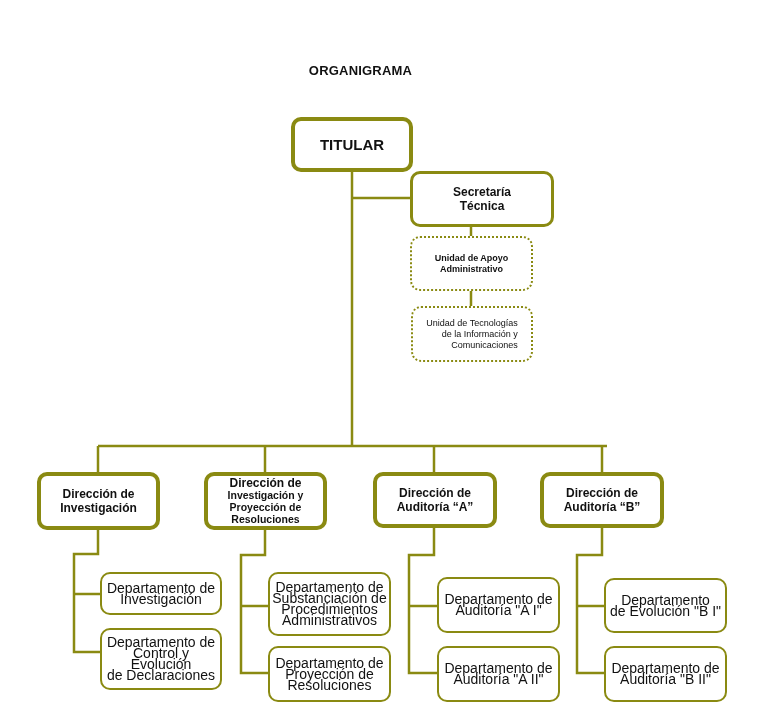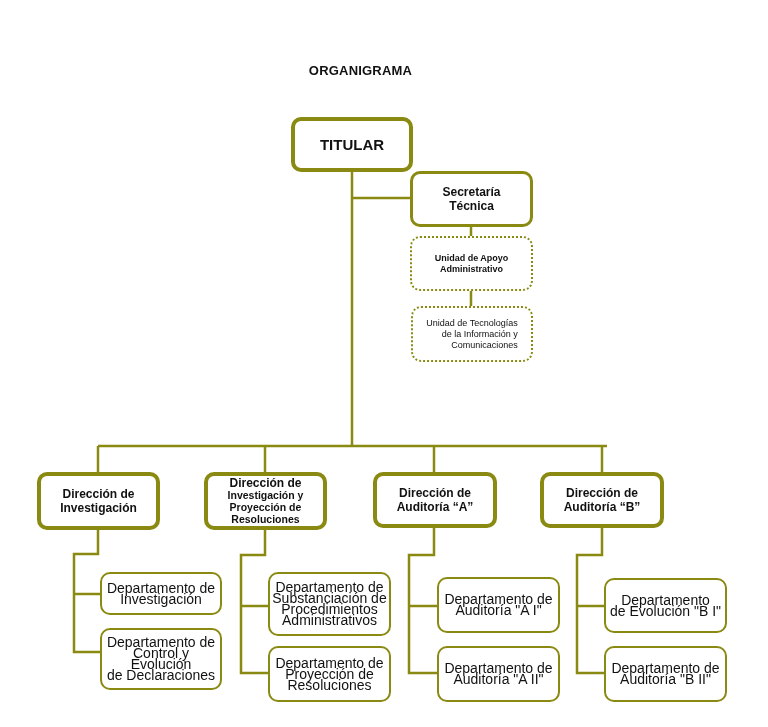--- a/index.html
+++ b/index.html
@@ -48,21 +48,21 @@
     <line x1="577" y1="606" x2="604" y2="606"></line>
   </g>
 </svg>
 
 <div class="title">ORGANIGRAMA</div>
 
 <div class="box thick titular" style="left:291px; top:93px; width:122px; height:55px;margin-top:24px;">
   <span>TITULAR</span>
 </div>
 
-<div class="box thick sec" style="left:410px; top:171px; width:123px; height:56px; border-width:3.5px;">
+<div class="box thick sec" style="left:410px; top:171px; width:144px; height:56px; border-width:3.5px;">
   <span>Secretaría
 Técnica</span>
 </div>
 
 <div class="box dotted" style="left:410px; top:236px; width:123px; height:55px;font-weight:bold;">
   <span>Unidad de Apoyo
 Administrativo</span>
 </div>
 
 <div class="box dotted" style="left:411px; top:306px; width:122px; height:56px;text-align:right;">

